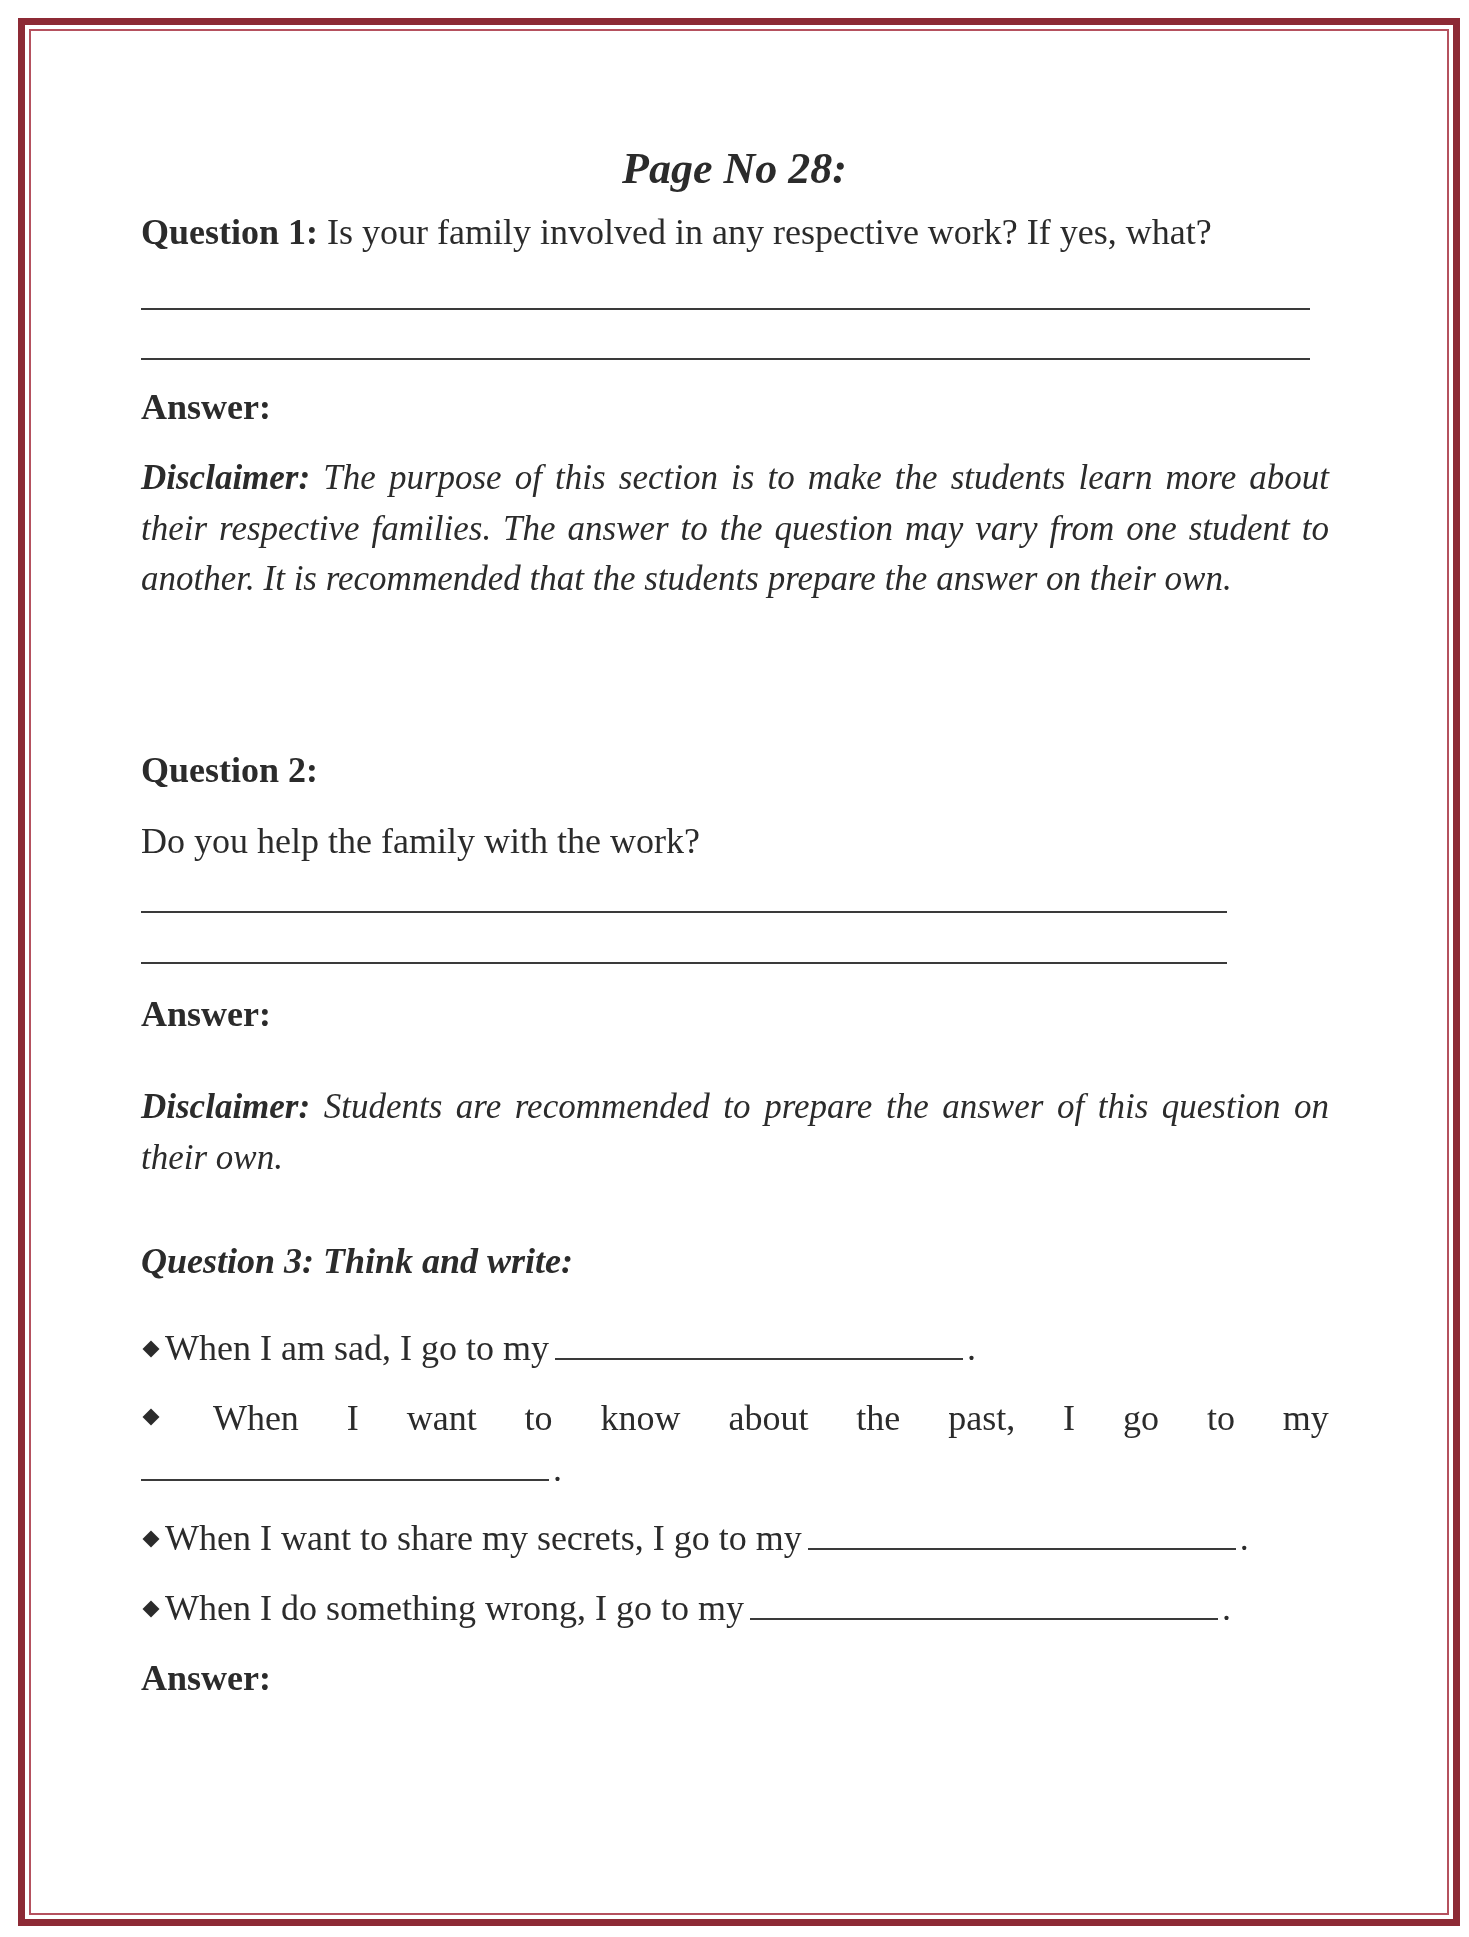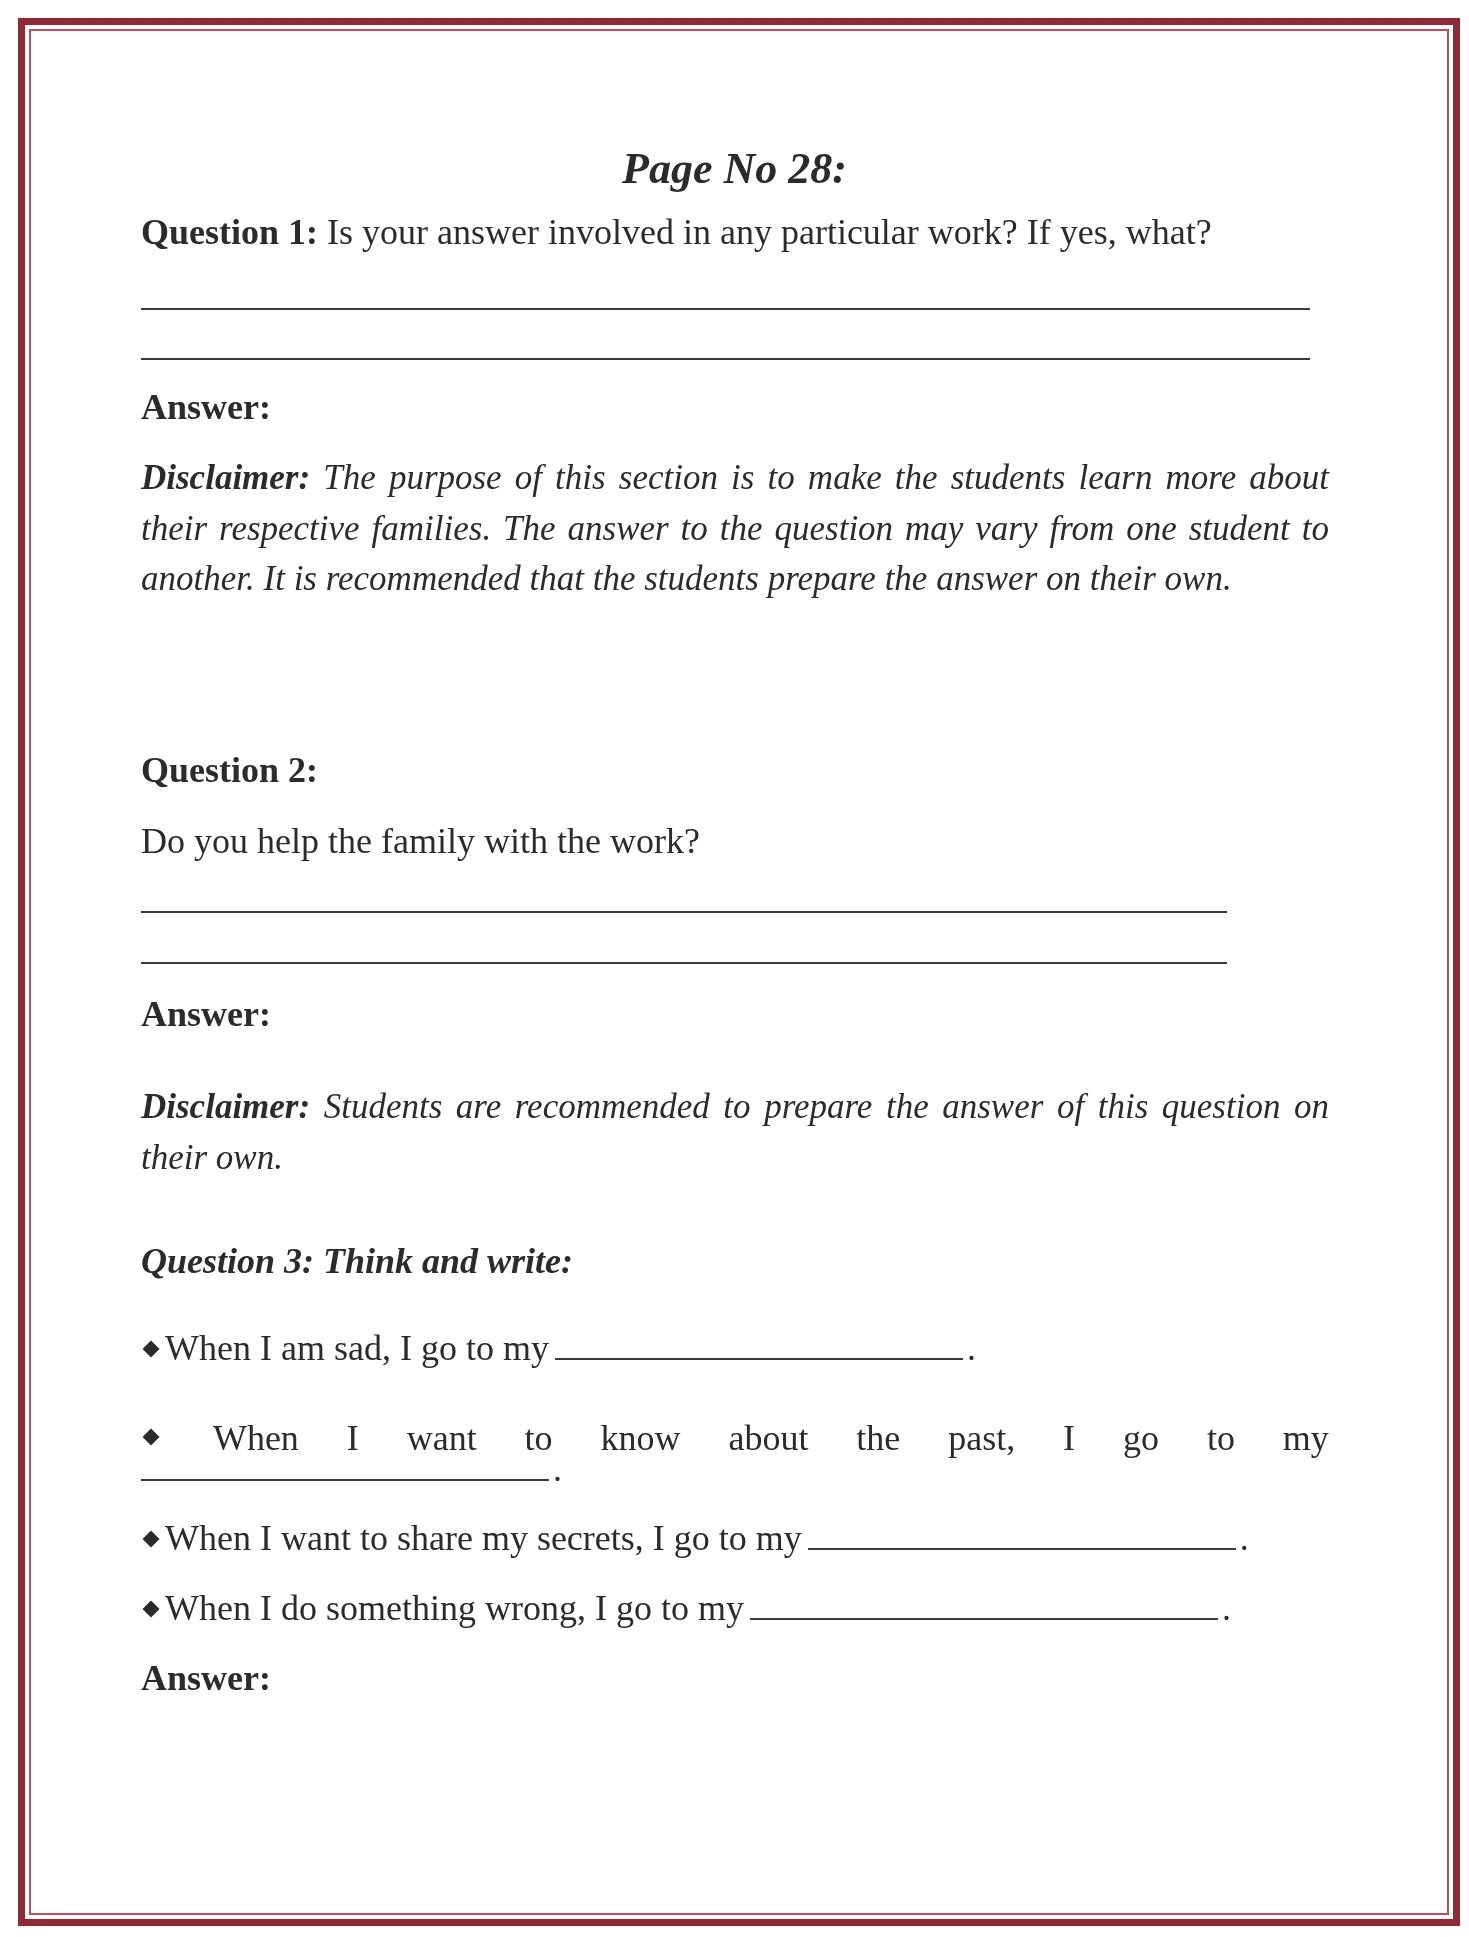--- a/index.html
+++ b/index.html
@@ -33,21 +33,21 @@
 <body>
 
 <div class="frame-outer">
   <div class="frame-inner"></div>
 </div>
 
 <div class="abs title">Page No 28:</div>
 
 <div class="abs txt" style="top:211px;">
   <span class="b">Question 1:</span>
-  <span>Is your answer involved in any particular work? If yes, what?</span>
+  <span>Is your family involved in any respective work? If yes, what?</span>
 </div>
 <div class="rule" style="left:141px; width:1169px; top:308px;"></div>
 <div class="rule" style="left:141px; width:1169px; top:358px;"></div>
 
 <div class="abs txt b" style="top:386px;">Answer:</div>
 
 <div class="para" style="top:453px;">
   <span class="b">Disclaimer:</span>
   <span>The purpose of this section is to make the students learn more about their respective families. The answer to the question may vary from one student to another. It is recommended that the students prepare the answer on their own.</span>
 </div>
@@ -63,21 +63,21 @@
   <span class="b">Disclaimer:</span>
   <span>Students are recommended to prepare the answer of this question on their own.</span>
 </div>
 
 <div class="abs txt b" style="top:1240px;font-style:italic;">Question 3: Think and write:</div>
 
 <div class="bullet-row" style="top:1327px;">
   <span class="diamond"></span><span>When I am sad, I go to my</span><span class="blank" style="width:408px;"></span><span>.</span>
 </div>
 
-<div class="bullet-row" style="top:1397px;margin-top:20px;">
+<div class="bullet-row" style="top:1397px;">
   <div class="just">
     <span class="diamond" style="margin-top:14px;"></span>
     <span>When</span>
     <span>I</span>
     <span>want</span>
     <span>to</span>
     <span>know</span>
     <span>about</span>
     <span>the</span>
     <span>past,</span>

